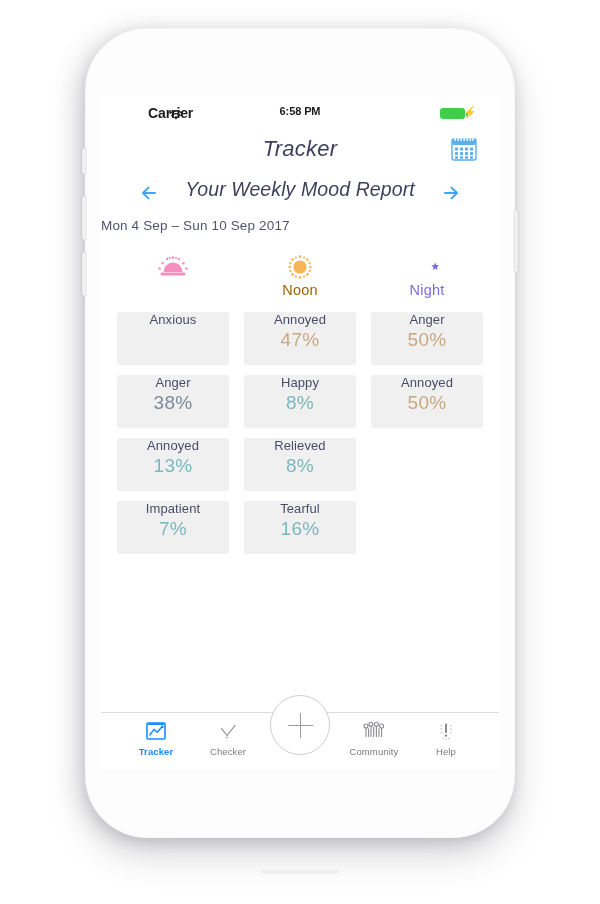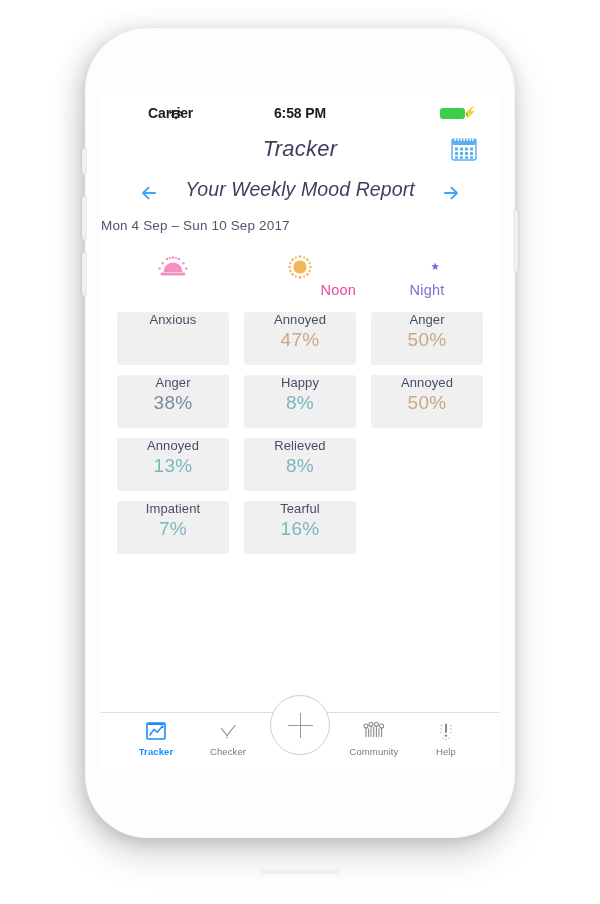--- a/index.html
+++ b/index.html
@@ -96,21 +96,21 @@
   .sb-wifi {
     position: absolute;
     left: 68px; top: 3px;
     width: 14px; height: 11px;
   }
   .sb-time {
     position: absolute;
     left: 0; top: 1px;
     width: 398px;
     text-align: center;
-    font-size: 14px;
+    font-size: 11px;
     font-weight: bold;
     color: #1c1c1e;
     letter-spacing: -0.1px;
   }
   .sb-batt {
     position: absolute;
     right: 34px; top: 4px;
     width: 25px; height: 11px;
     border: 1px solid #3ecf4a;
     border-radius: 2.5px;
@@ -422,21 +422,21 @@
               <circle cx="19.2" cy="3.6" r="1.15"></circle>
               <circle cx="10.8" cy="22.4" r="1.15"></circle>
               <circle cx="19.2" cy="22.4" r="1.15"></circle>
               <circle cx="5.4" cy="9" r="1.15"></circle>
               <circle cx="24.6" cy="9" r="1.15"></circle>
               <circle cx="5.4" cy="17" r="1.15"></circle>
               <circle cx="24.6" cy="17" r="1.15"></circle>
             </g>
           </svg>
         </span>
-        <span class="lbl" style="color: #ec4899; text-align: right;">Noon</span>
+        <span class="lbl" style="color: #a16207;">Noon</span>
       </div>
 
       <div class="col-head c2">
         <span class="ico">
           <svg width="30" height="26" viewBox="0 0 30 26">
             <path d="M17.4 2.4 A10.6 10.6 0 1 0 17.4 23.6 A8.4 8.4 0 0 1 17.4 2.4 Z" fill="#7a6fd6"></path>
             <path d="M23.2 8.4 L24.25 11.1 L27 11.45 L24.9 13.2 L25.5 16 L23.2 14.5 L20.9 16 L21.5 13.2 L19.4 11.45 L22.15 11.1 Z" fill="#7a6fd6"></path>
           </svg>
         </span>
         <span class="lbl" style="color: rgb(122, 111, 214);">Night</span>

